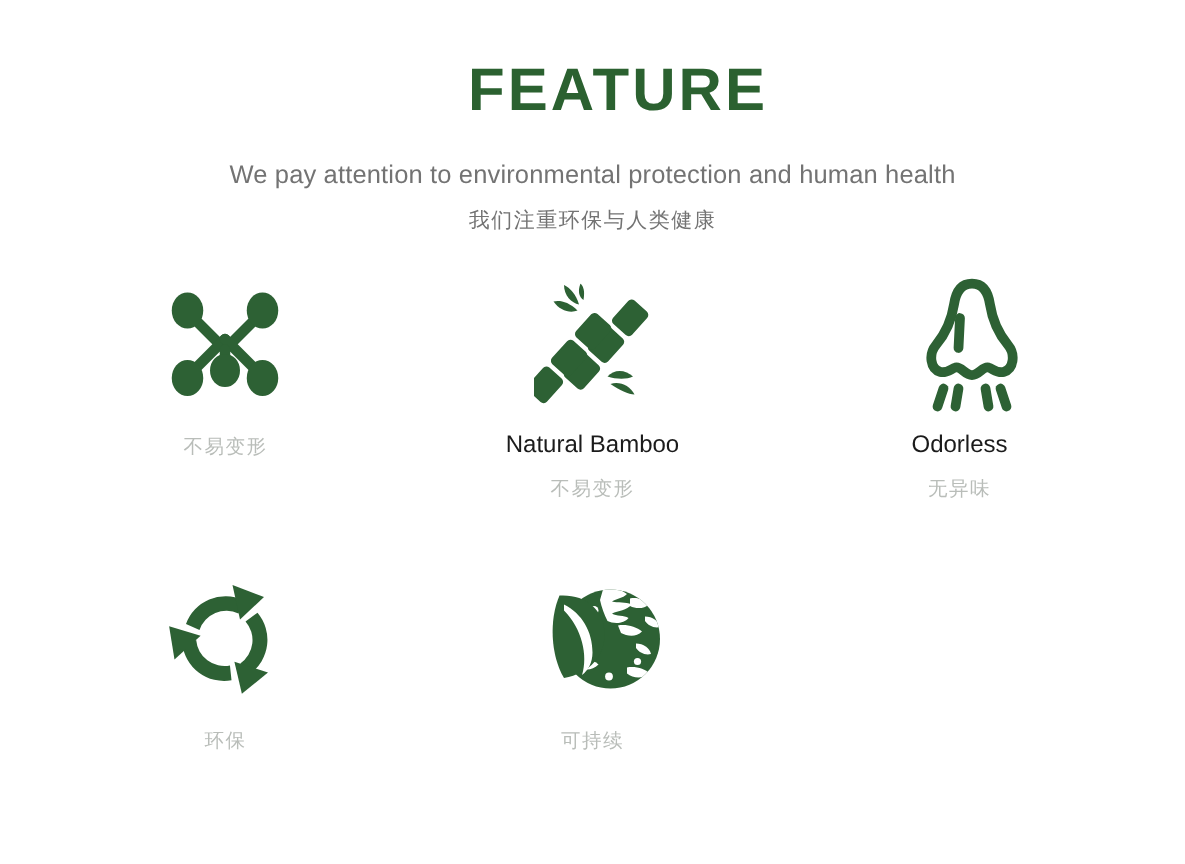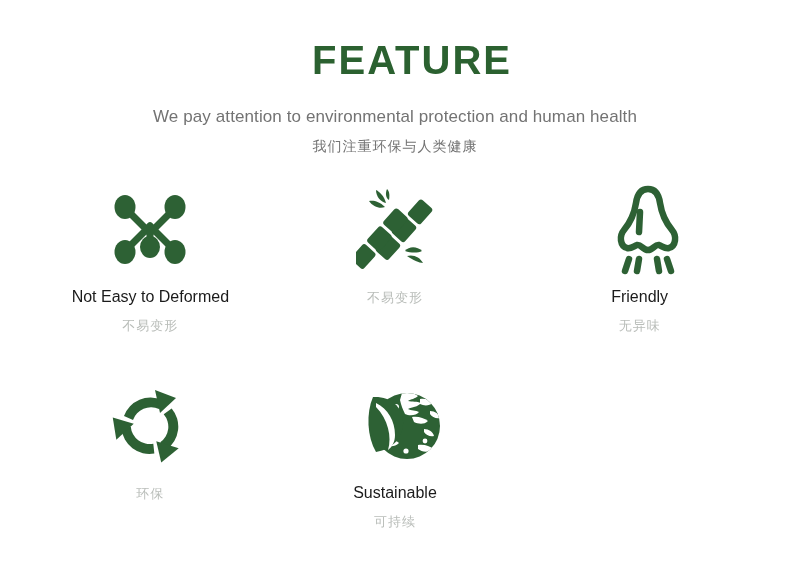--- a/index.html
+++ b/index.html
@@ -124,21 +124,20 @@
           </g>
           <g fill="#2d6134">
             <ellipse cx="14" cy="16" rx="10.5" ry="12"></ellipse>
             <ellipse cx="64" cy="16" rx="10.5" ry="12"></ellipse>
             <ellipse cx="14" cy="61" rx="10.5" ry="12"></ellipse>
             <ellipse cx="64" cy="61" rx="10.5" ry="12"></ellipse>
             <ellipse cx="39" cy="56" rx="10" ry="11"></ellipse>
           </g>
         </svg>
       </div>
-      <div class="label-en">Not Easy to Deformed</div>
       <div class="label-cn">不易变形</div>
     </div>
 
     <div class="cell c1">
       <div class="icon-wrap">
         <svg width="78" height="82" viewBox="0 0 78 82" aria-hidden="true">
           <g fill="#2d6134">
 
             <g transform="rotate(42 48 40)">
               <rect x="40" y="6" width="17" height="21" rx="3"></rect>
@@ -154,20 +153,21 @@
 
             <path d="M29 18 C 23 12, 17 11, 13 12 C 17 18, 24 20, 29 18 Z"></path>
             <path d="M30 14 C 28 7, 24 3, 20 1 C 20 8, 25 13, 30 14 Z"></path>
             <path d="M33 11 C 34 5, 33 2, 31 0 C 29 5, 30 9, 33 11 Z"></path>
 
             <path d="M49 62 C 55 64, 62 64, 66 62 C 61 57, 53 57, 49 62 Z"></path>
             <path d="M51 67 C 57 71, 63 74, 67 74 C 64 68, 57 65, 51 67 Z"></path>
           </g>
         </svg>
       </div>
+      <div class="label-en">Natural Bamboo</div>
       <div class="label-cn">不易变形</div>
     </div>
 
     <div class="cell c2">
       <div class="icon-wrap">
         <svg width="72" height="92" viewBox="0 0 72 92" aria-hidden="true">
           <g fill="none" stroke="#2d6134" stroke-width="6.5" stroke-linecap="round" stroke-linejoin="round">
 
             <path d="M36 5
                      C 28 5, 25 12, 24 19
@@ -183,21 +183,21 @@
 
             <line x1="28" y1="28" x2="27" y2="48"></line>
 
             <line x1="17" y1="75" x2="13" y2="87"></line>
             <line x1="27" y1="75" x2="25" y2="87"></line>
             <line x1="45" y1="75" x2="47" y2="87"></line>
             <line x1="55" y1="75" x2="59" y2="87"></line>
           </g>
         </svg>
       </div>
-      <div class="label-en">Friendly</div>
+      <div class="label-en">Odorless</div>
       <div class="label-cn">无异味</div>
     </div>
 
     <div class="cell c3">
       <div class="icon-wrap">
         <svg width="80" height="80" viewBox="0 0 80 80" aria-hidden="true">
           <g fill="#2d6134">
 
             <g transform="rotate(0 40 40)">
               <path d="M14 30
@@ -268,18 +268,17 @@
 
           <path d="M11 12
                    C 28 11, 40 21, 41 36
                    C 42 52, 31 64, 14 67
                    C 5 52, 4 28, 11 12 Z" fill="#2d6134"></path>
 
           <path d="M14 18 C 26 24, 33 36, 33 50 C 33 57, 30 62, 26 65
                    C 30 52, 26 34, 14 22 Z" fill="#ffffff"></path>
         </svg>
       </div>
-      <div class="label-en">Sustainable</div>
       <div class="label-cn">可持续</div>
     </div>
 
   </div>
 </div>
 
 </body></html>

